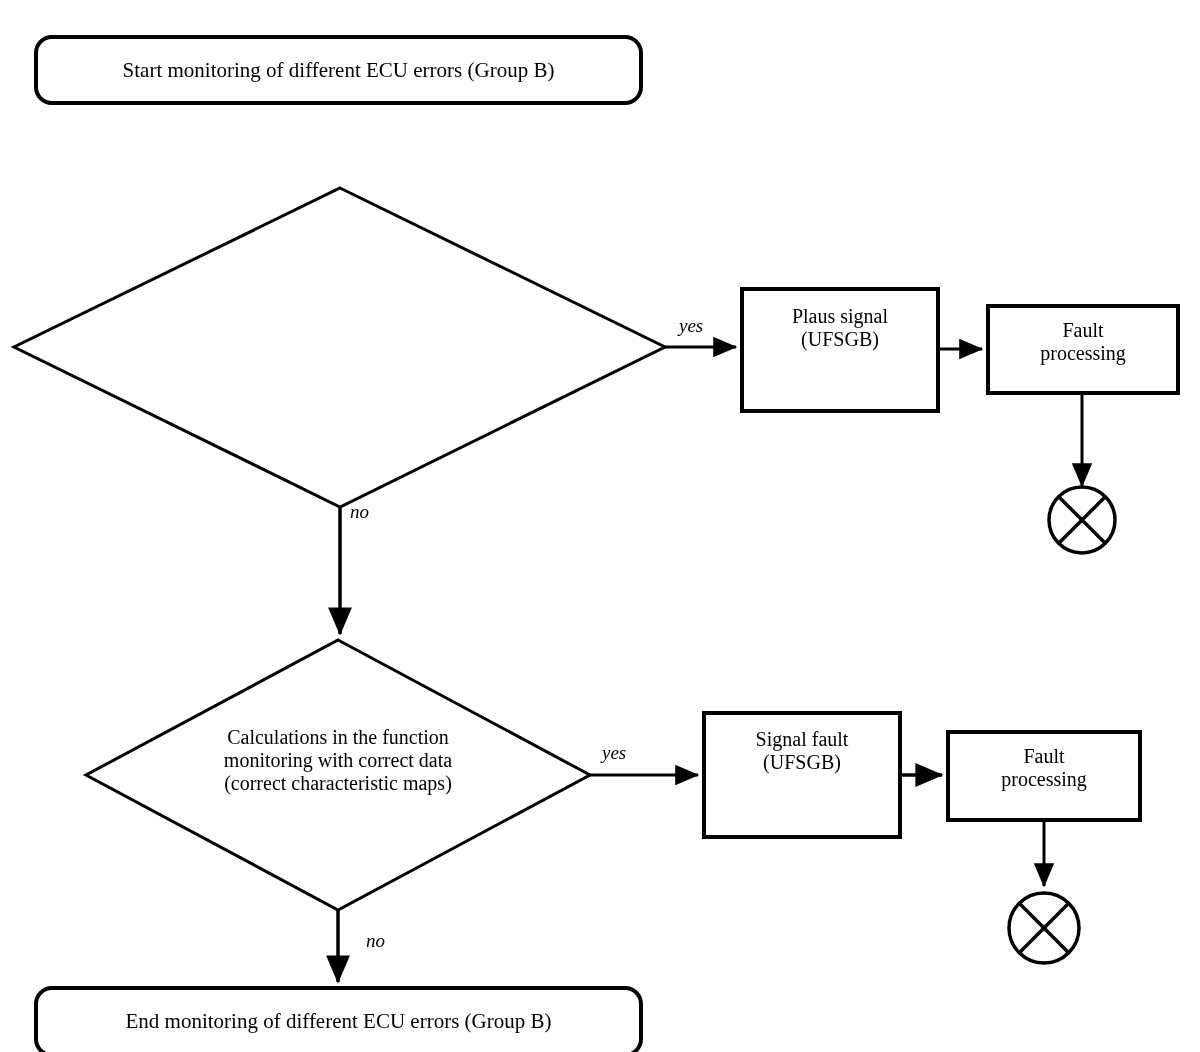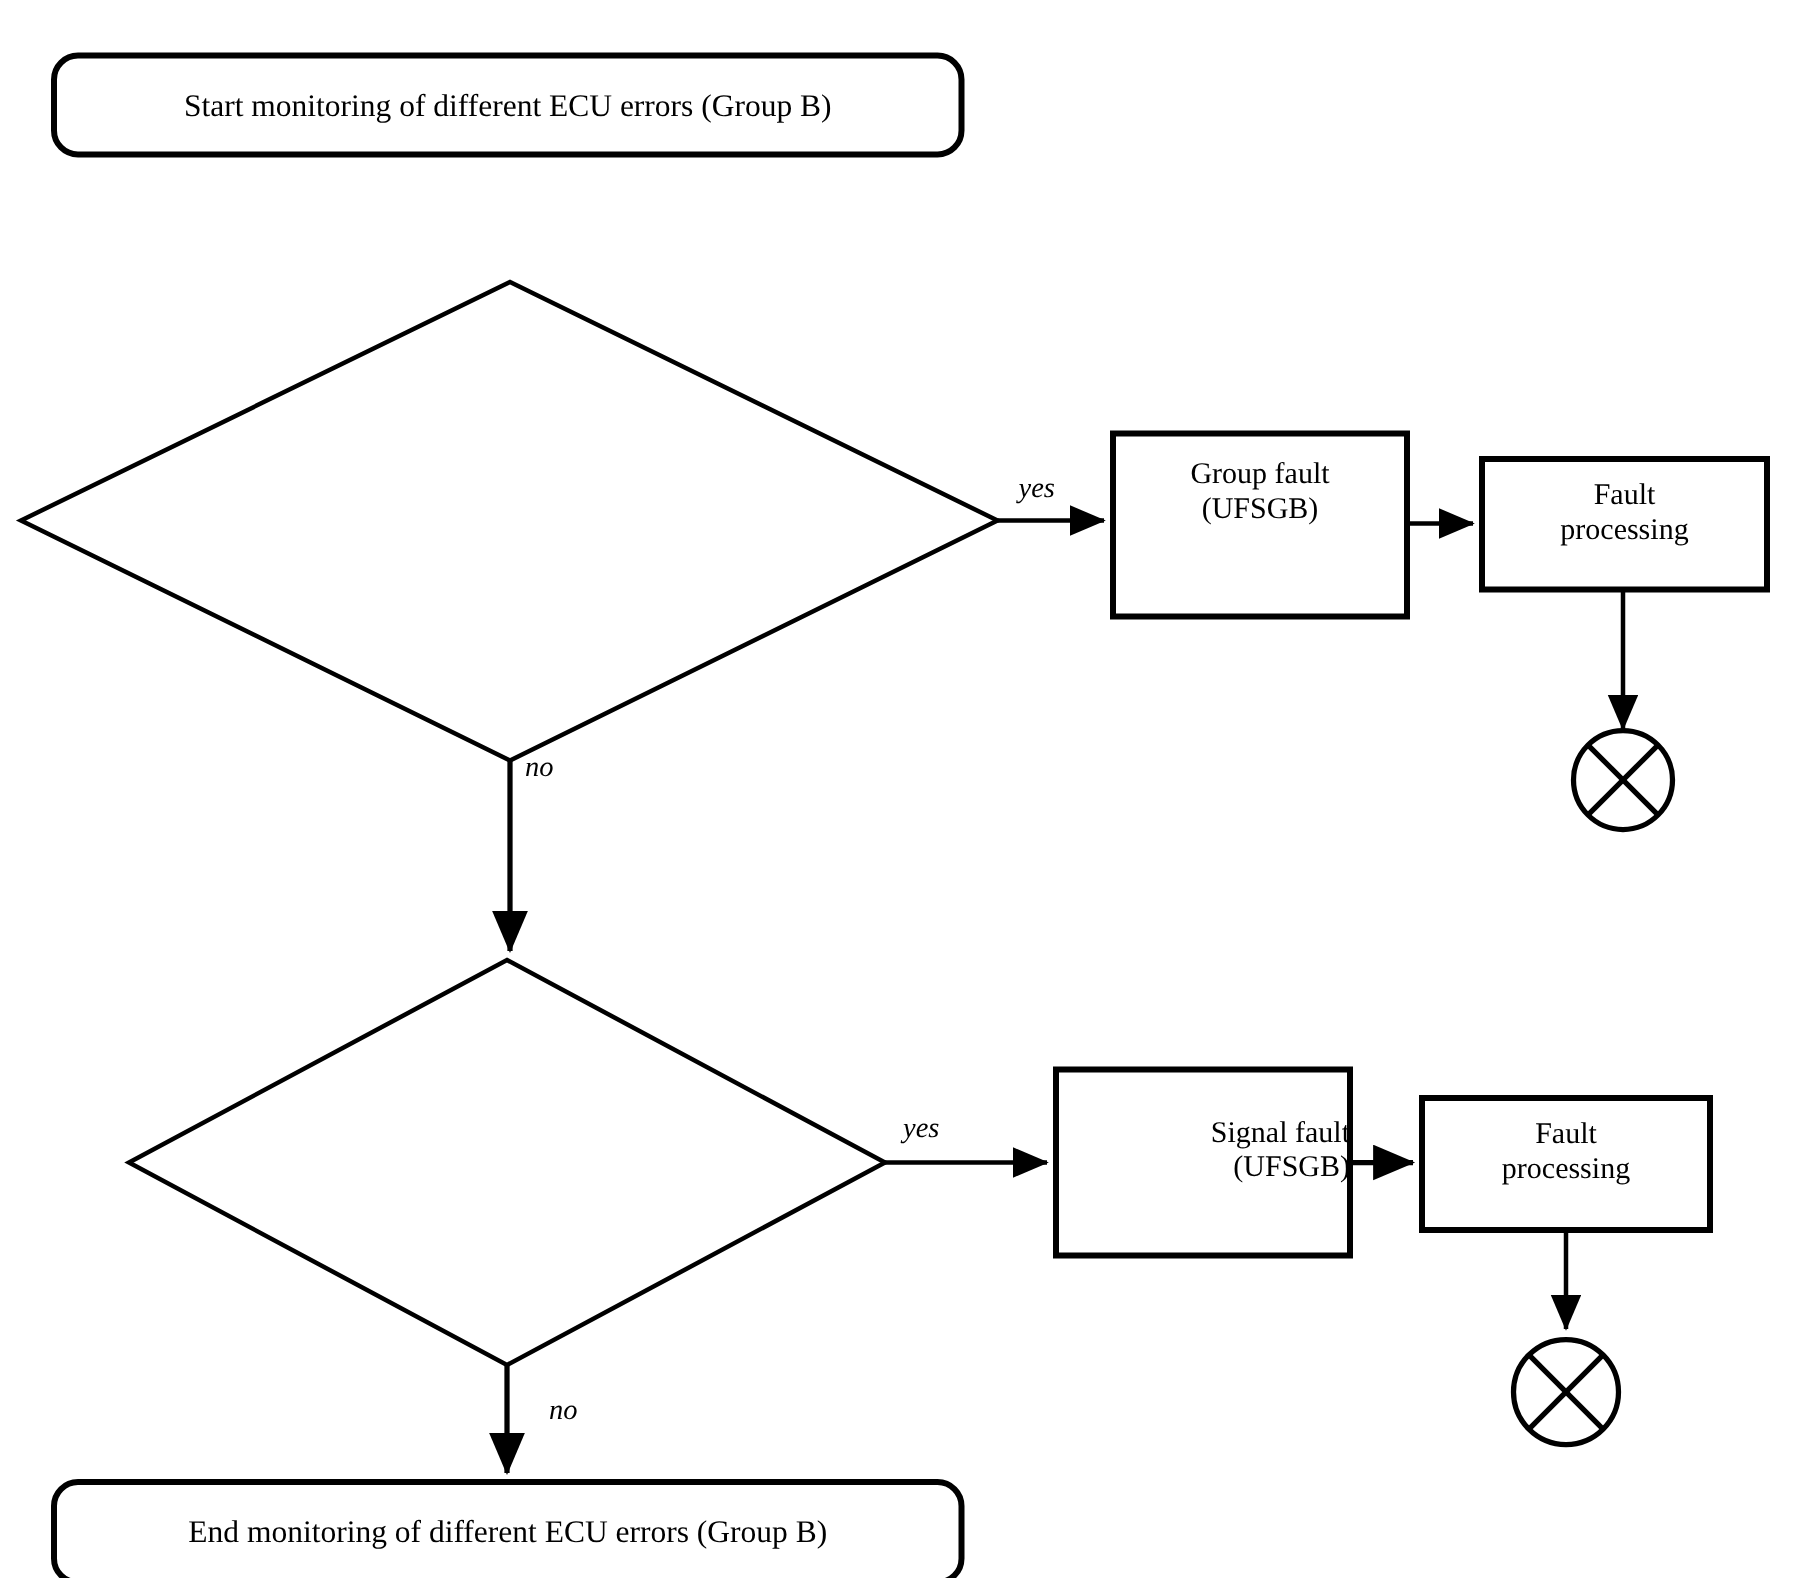--- a/index.html
+++ b/index.html
@@ -106,28 +106,31 @@
     </g>
 
     <line x1="338" y1="890" x2="338" y2="962" stroke="#000000" stroke-width="3.5" marker-end="url(#arrowhead)"></line>
 
     <rect x="36" y="968" width="605" height="67" rx="16" ry="16" fill="#ffffff" stroke="#000000" stroke-width="4"></rect>
   </svg>
 
   <div class="node-text terminal-text" style="left:56px; top:38px; width:565px;">Start monitoring of different ECU errors (Group B)</div>
 
 
-  <div class="node-text box-text" style="left:742px; top:285px; width:196px;">Group fault
+  <div class="node-text box-text" style="left:742px; top:285px; width:196px;">Plaus signal
 (UFSGB)</div>
 
   <div class="node-text box-text" style="left:988px; top:299px; width:190px;">Fault
 processing</div>
 
+  <div class="node-text diamond-text" style="left:163px; top:706px; width:350px;">Calculations in the function
+monitoring with correct data
+(correct characteristic maps)</div>
 
-  <div class="node-text box-text" style="left:704px; top:724px; width:196px;text-align:right;">Signal fault
+  <div class="node-text box-text" style="left:704px; top:708px; width:196px;">Signal fault
 (UFSGB)</div>
 
   <div class="node-text box-text" style="left:948px; top:725px; width:192px;">Fault
 processing</div>
 
   <div class="node-text terminal-text" style="left:56px; top:989px; width:565px;">End monitoring of different ECU errors (Group B)</div>
 
   <div class="edge-label" style="left:679px; top:295px;">yes</div>
 
   <div class="edge-label" style="left:350px; top:481px;">no</div>

